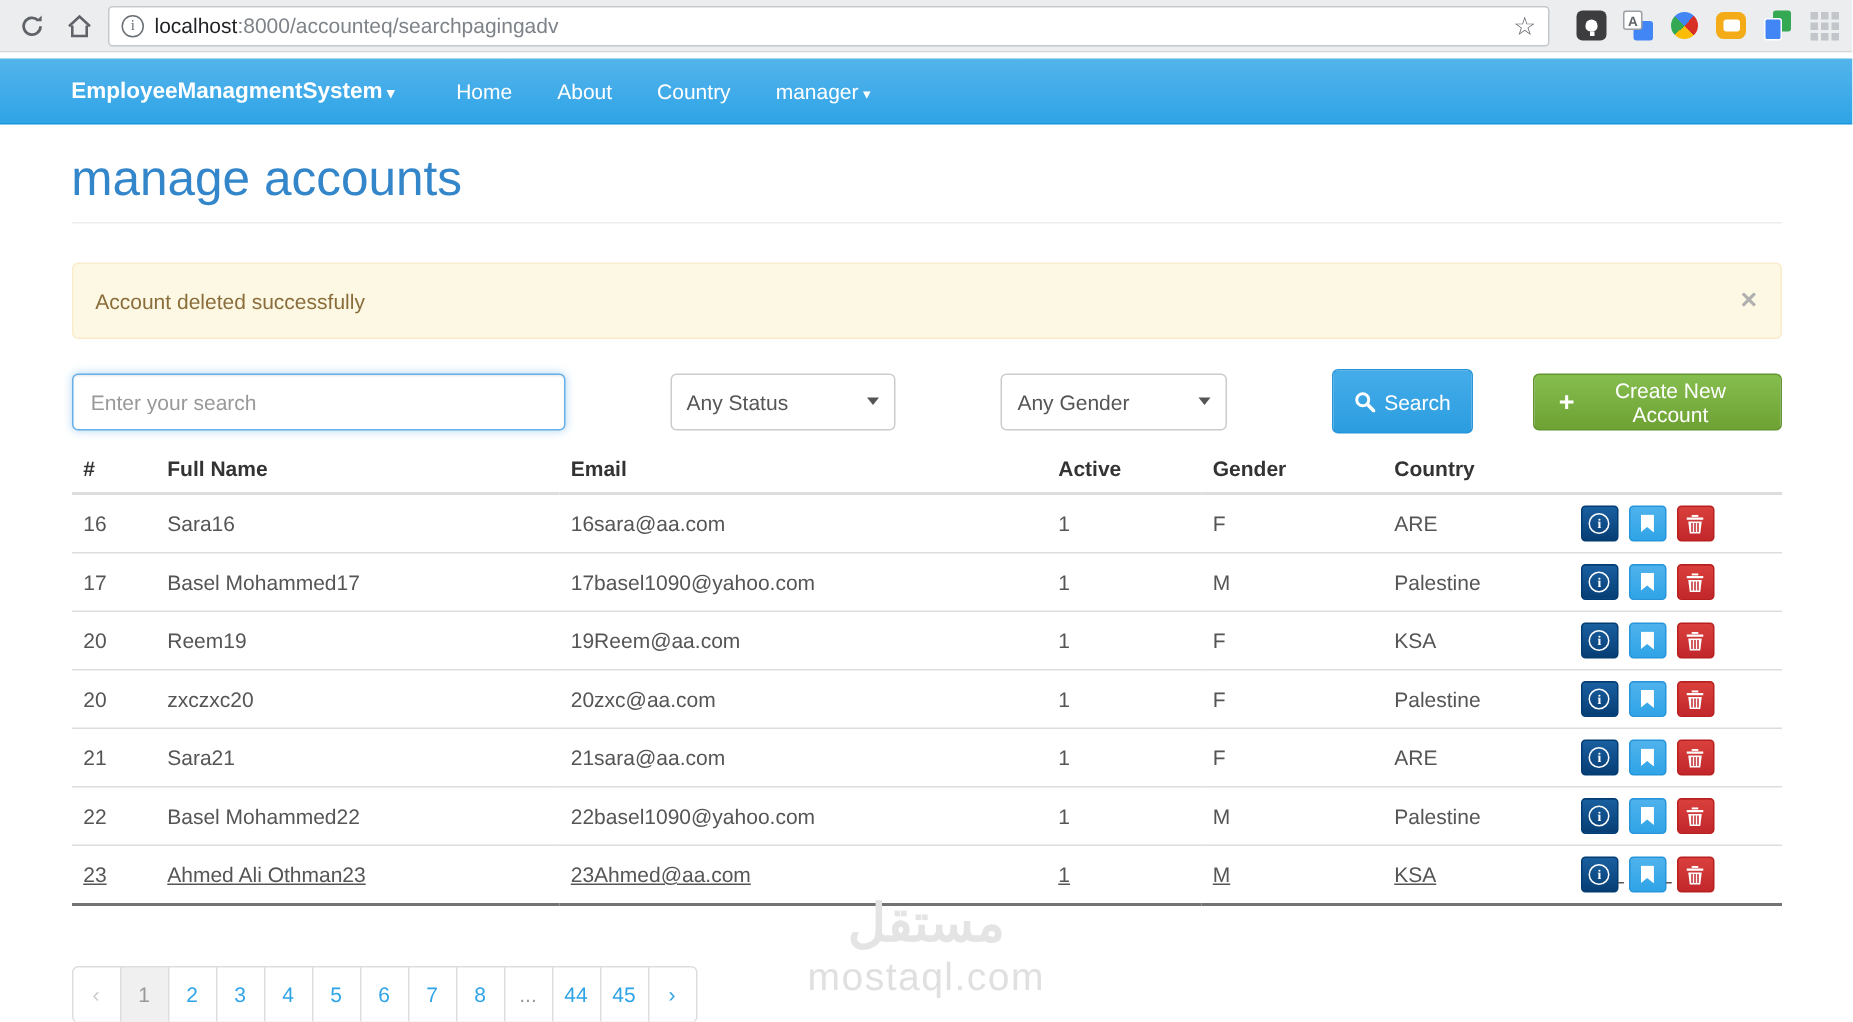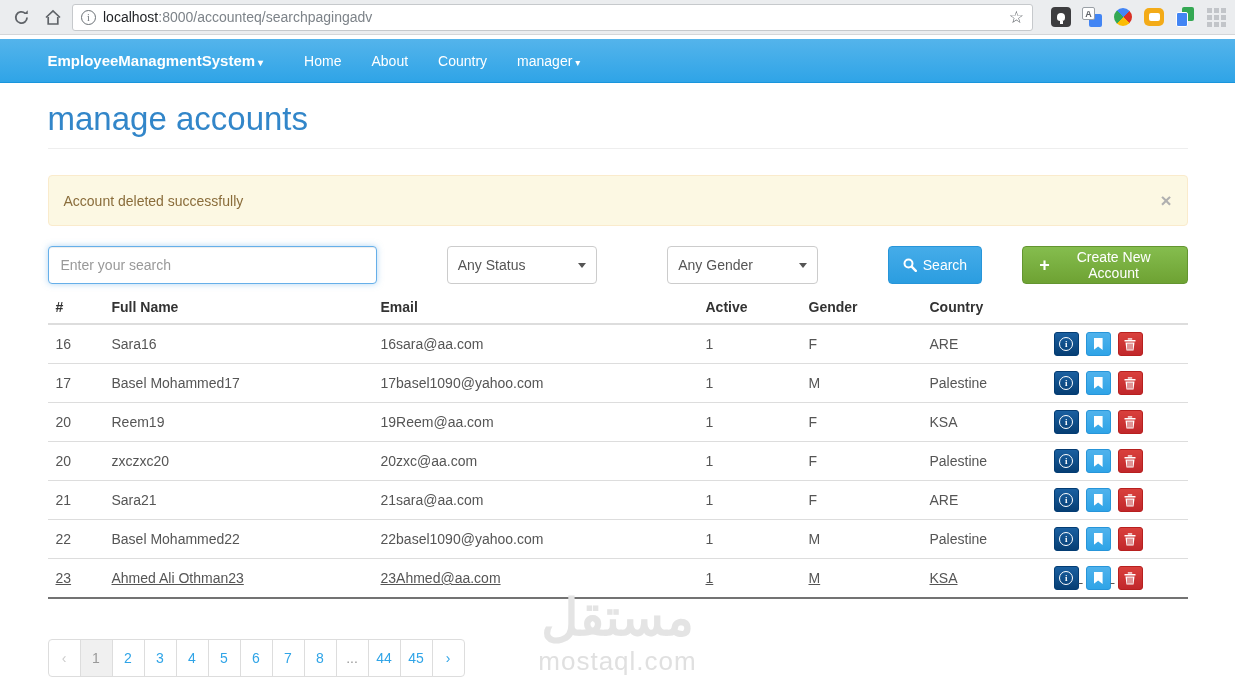--- a/index.html
+++ b/index.html
@@ -74,21 +74,21 @@
     padding: 0 12px; font-size: 14px; color: #555; outline: none;
     box-shadow: inset 0 1px 1px rgba(0,0,0,.075), 0 0 6px rgba(102,175,233,.5); }
   .search-input::placeholder { color: #999; }
   .select-box { width: 164px; height: 38px; border: 1px solid #ccc; border-radius: 4px;
     background: #fff; margin-left: 30px; display: flex; align-items: center;
     padding: 0 10px; font-size: 14px; color: #555; cursor: pointer; }
   .sel-caret { margin-left: auto; width: 0; height: 0; border-left: 4px solid transparent;
     border-right: 4px solid transparent; border-top: 5px solid #555; }
   .btn { border-radius: 4px; font-size: 14px; color: #fff; cursor: pointer;
     display: inline-flex; align-items: center; justify-content: center; border: 1px solid; }
-  .btn-search { height: 38px; padding: 0 14px; margin-left: 30px;
+  .btn-search { height: 43px; padding: 0 14px; margin-left: 30px;
     background: linear-gradient(#45ace9, #2b9de0); border-color: #2795d9; }
   .btn-search svg { margin-right: 6px; }
   .btn-create { height: 38px; padding: 0 16px; margin-left: auto;
     background: linear-gradient(#85bd4e, #6ea233); border-color: #639530; }
   .plus { font-size: 18px; font-weight: bold; margin-right: 7px; line-height: 1; }
 
   
   table.accounts { width: 100%; border-collapse: collapse; margin-top: 7px; font-size: 14px; }
   th { text-align: left; color: #333; font-weight: bold; padding: 8px;
     border-bottom: 2px solid #ddd; }
@@ -116,21 +116,21 @@
     color: #2fa4e7; font-size: 14px; cursor: pointer; text-decoration: none; }
   .pagination li:first-child a { border-radius: 4px 0 0 4px; margin-left: 0; }
   .pagination li:last-child a { border-radius: 0 4px 4px 0; }
   .pagination li.prev a { color: #ccc; }
   .pagination li.active a { background: #f0f0f0; color: #999; }
   .pagination li.disabled a { color: #999; cursor: default; }
 
   
   .watermark { position: absolute; top: 590px; left: 50%; transform: translateX(-50%);
     text-align: center; color: #e4e4e4; pointer-events: none; }
-  .watermark .ar { font-size: 51px; font-weight: bold; line-height: 1.1; direction: rtl; }
+  .watermark .ar { font-size: 35px; font-weight: bold; line-height: 1.1; direction: rtl; margin-top: 7px; }
   .watermark .lat { font-size: 26px; letter-spacing: 1px; color: #e0e0e0; }
 </style>
 </head>
 <body>
 
 <div class="chrome-bar">
   <span class="chrome-btn">
     <svg width="17" height="17" viewBox="0 0 16 16">
       <path d="M13.2 8a5.3 5.3 0 1 1-1.7-3.9" fill="none" stroke="#5f6368" stroke-width="1.7"></path>
       <path d="M13.9 1.2v3.6h-3.6z" fill="#5f6368"></path>

